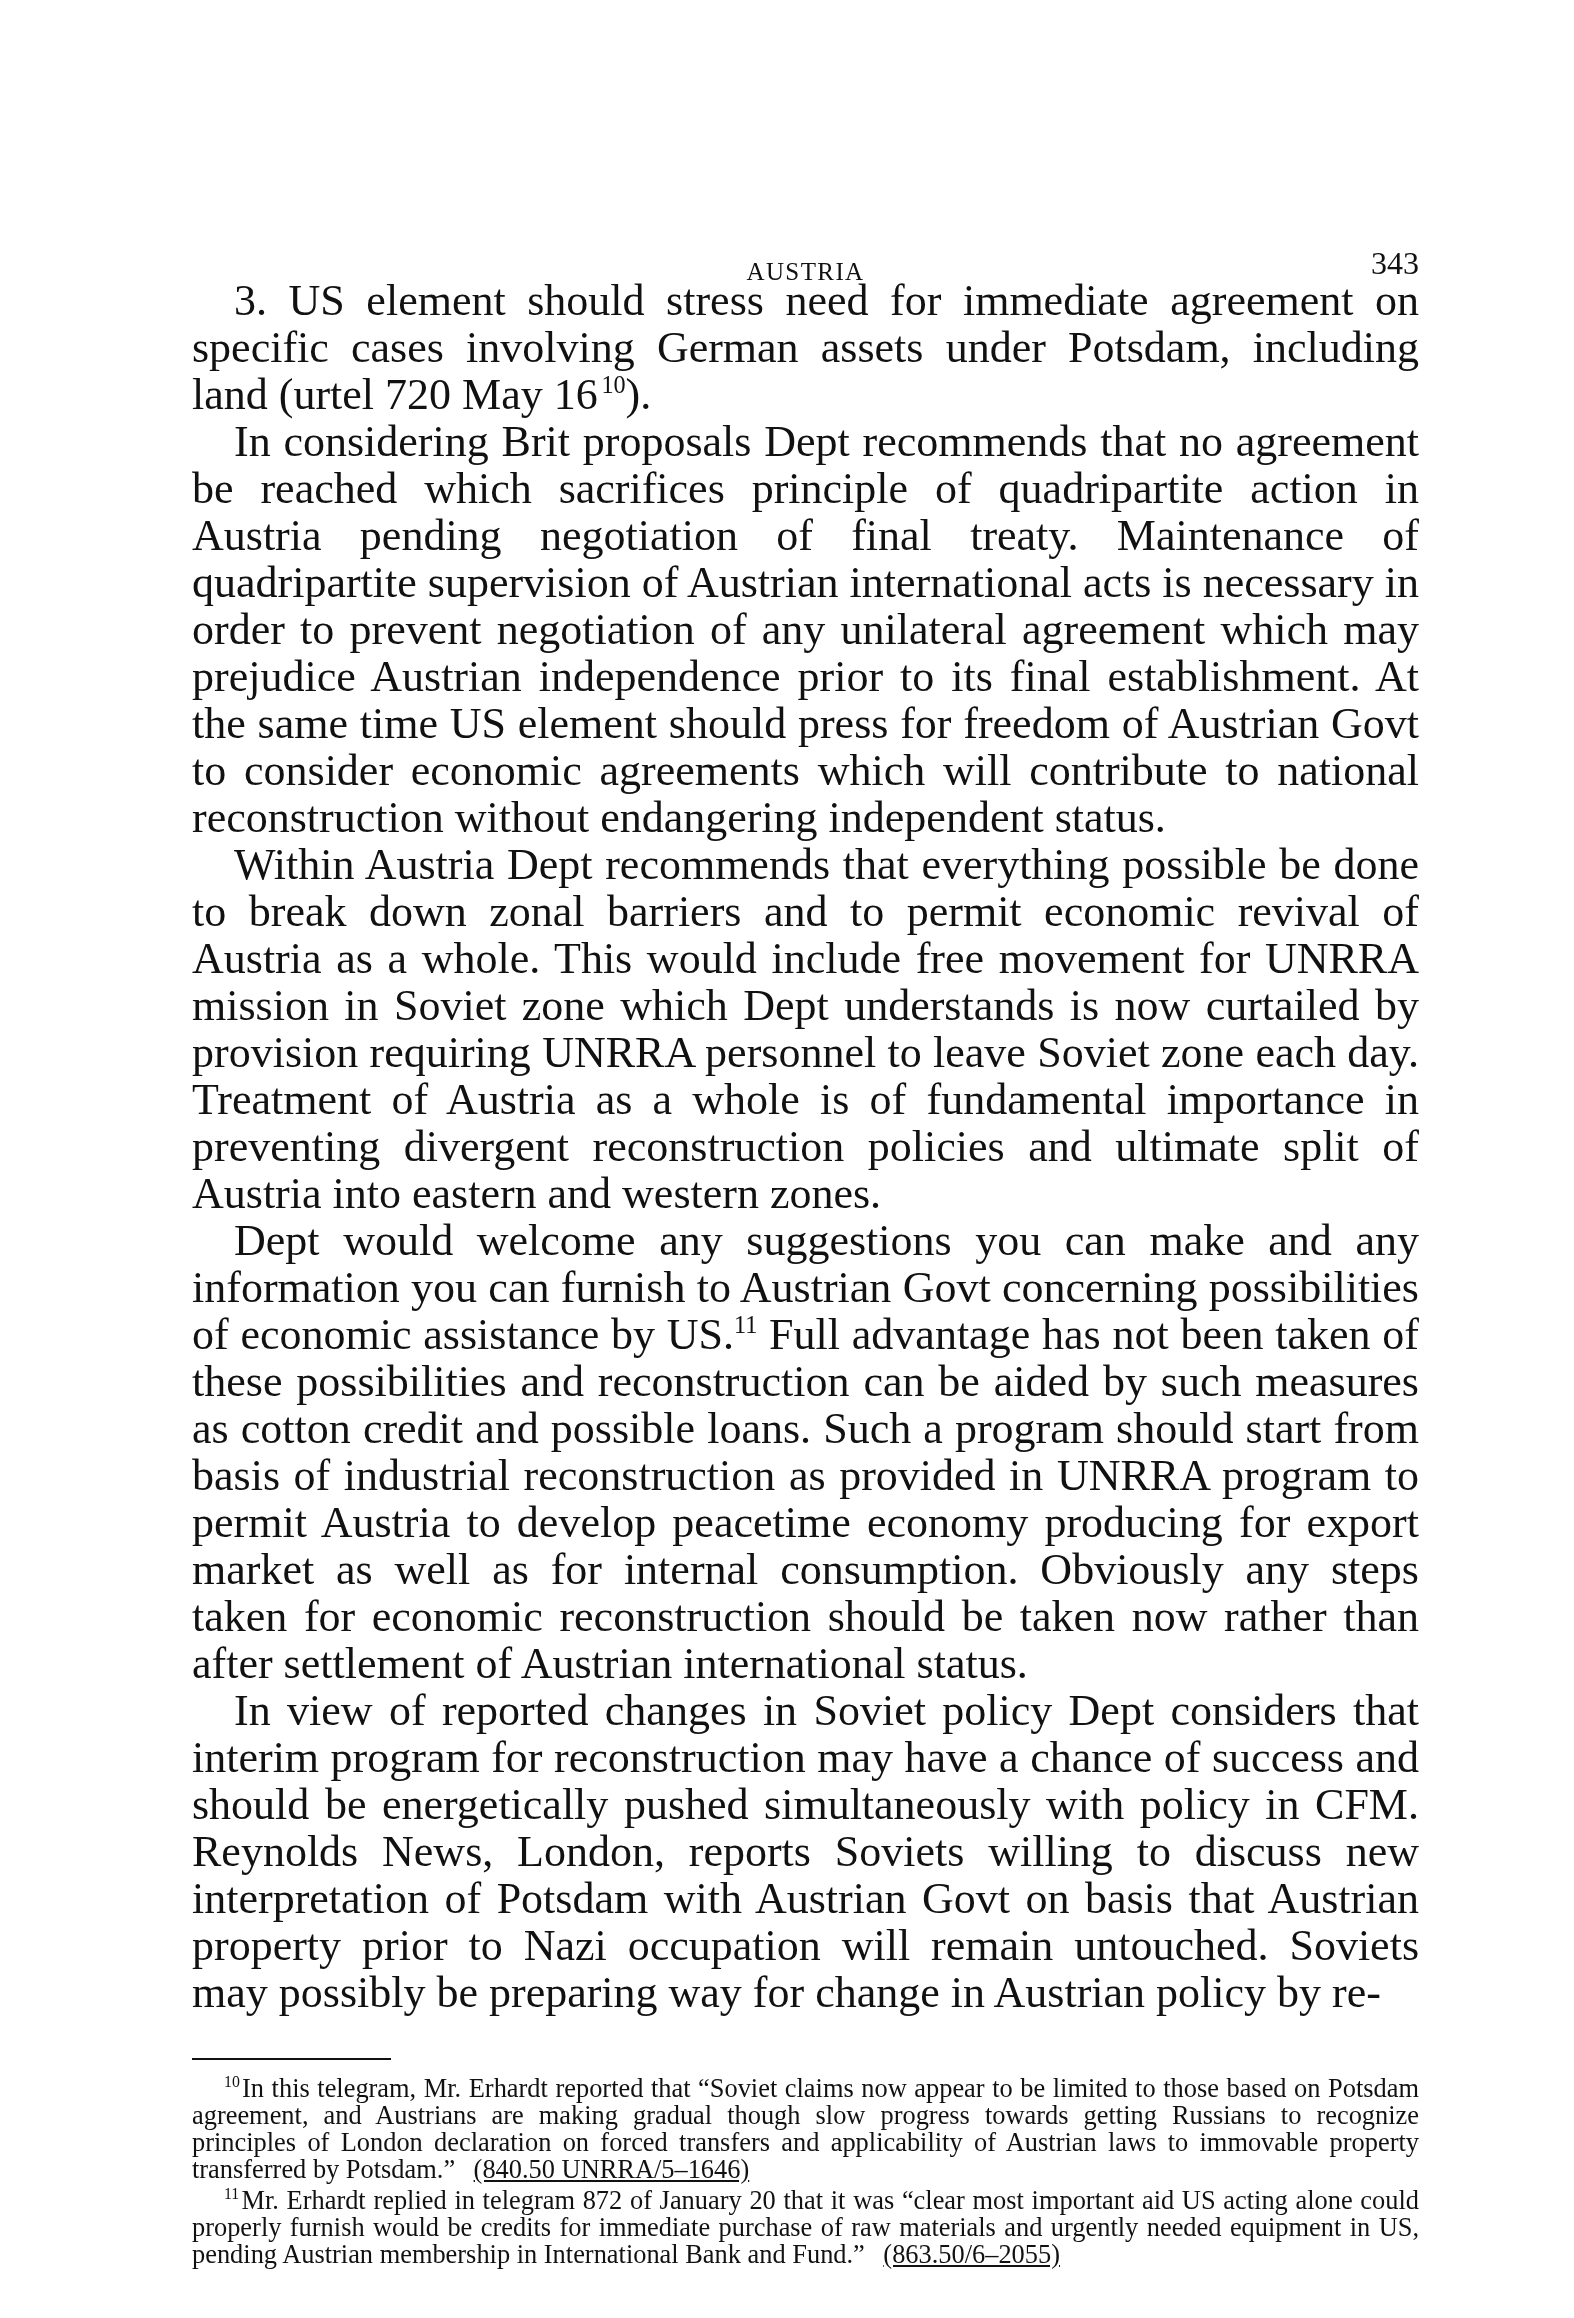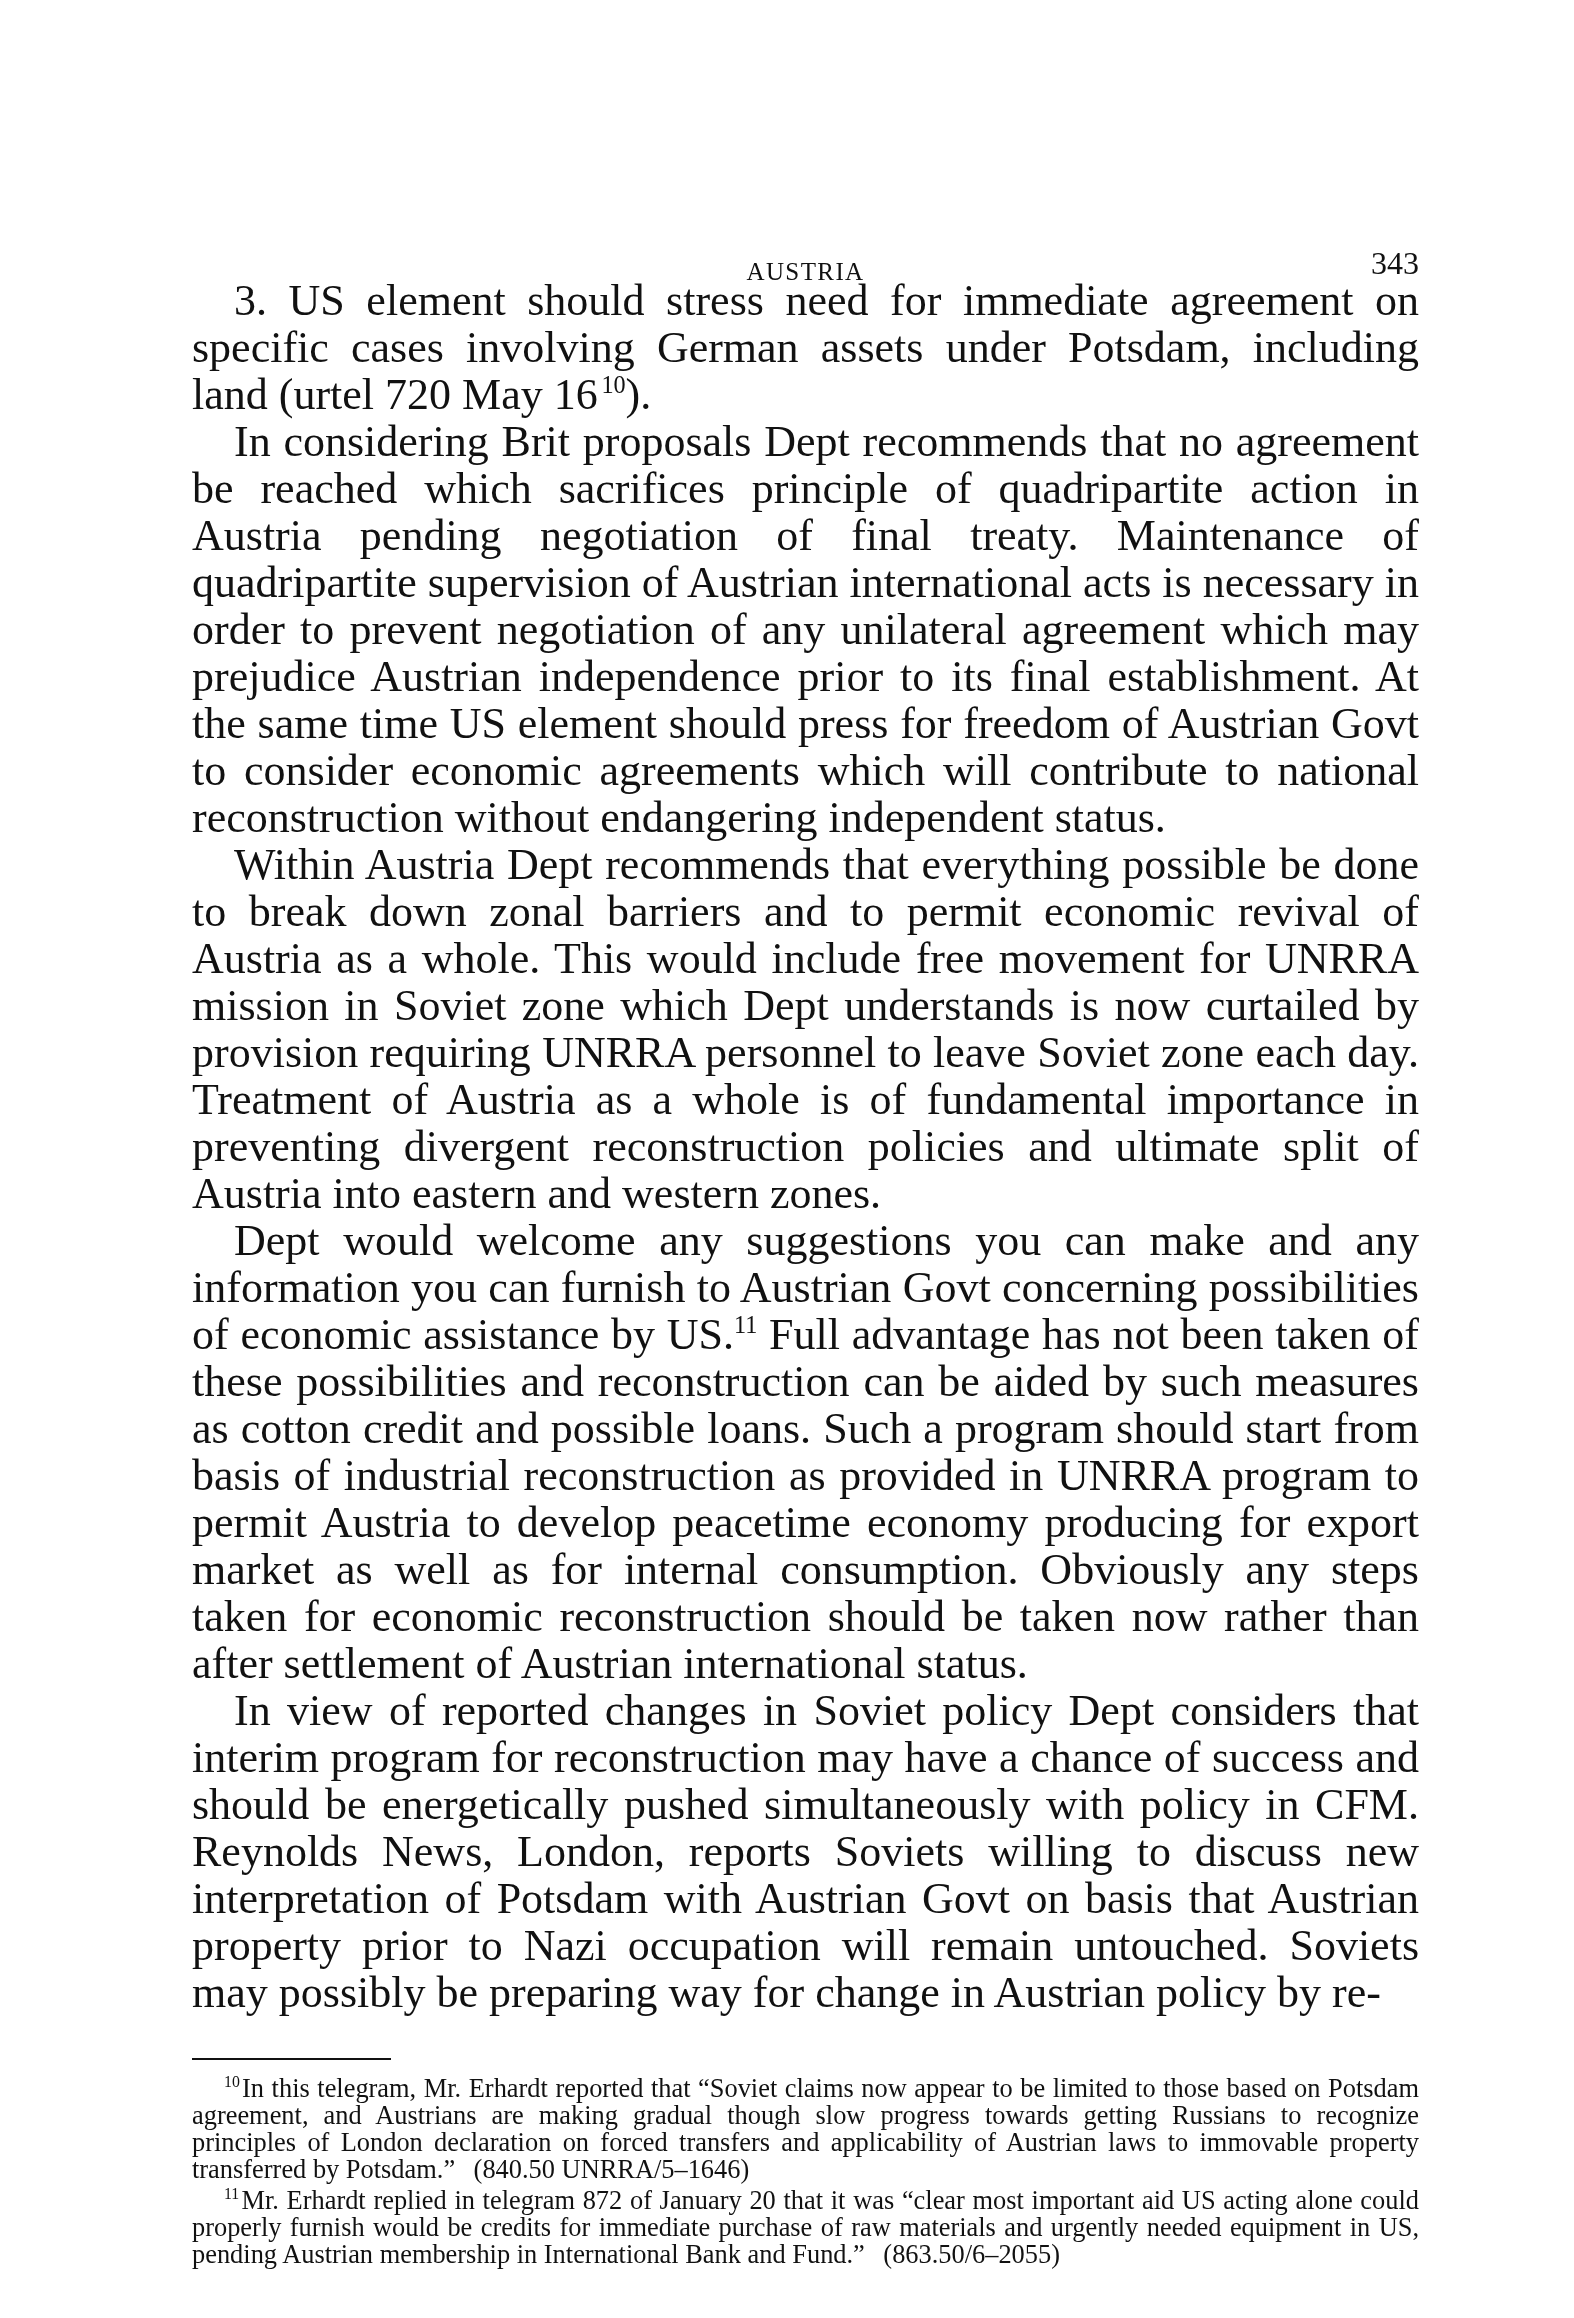--- a/index.html
+++ b/index.html
@@ -27,21 +27,21 @@
   sup { font-size: 0.55em; line-height: 0; vertical-align: super; }
   .rule {
     position: absolute; top: 2058px; left: 0; width: 199px; height: 2.3px; background: #111;
   }
   .footnotes {
     position: absolute; top: 2075px; left: 0; width: 1227px;
     font-size: 26.4px; line-height: 27px; text-align: justify;
   }
   .footnotes p { margin: 0 0 3.7px 0; text-indent: 32px; }
   .fn-marker { font-size: 0.6em; vertical-align: super; line-height: 0; }
-  .ref { margin-left: 18.5px; }
+  .ref { margin-left: 18.5px; text-decoration: underline; }
 </style>
 </head>
 <body>
 
 <div class="page">
 
   <div class="running-head">
     <div class="running-title">AUSTRIA</div>
     <div class="page-number">343</div>
   </div>

